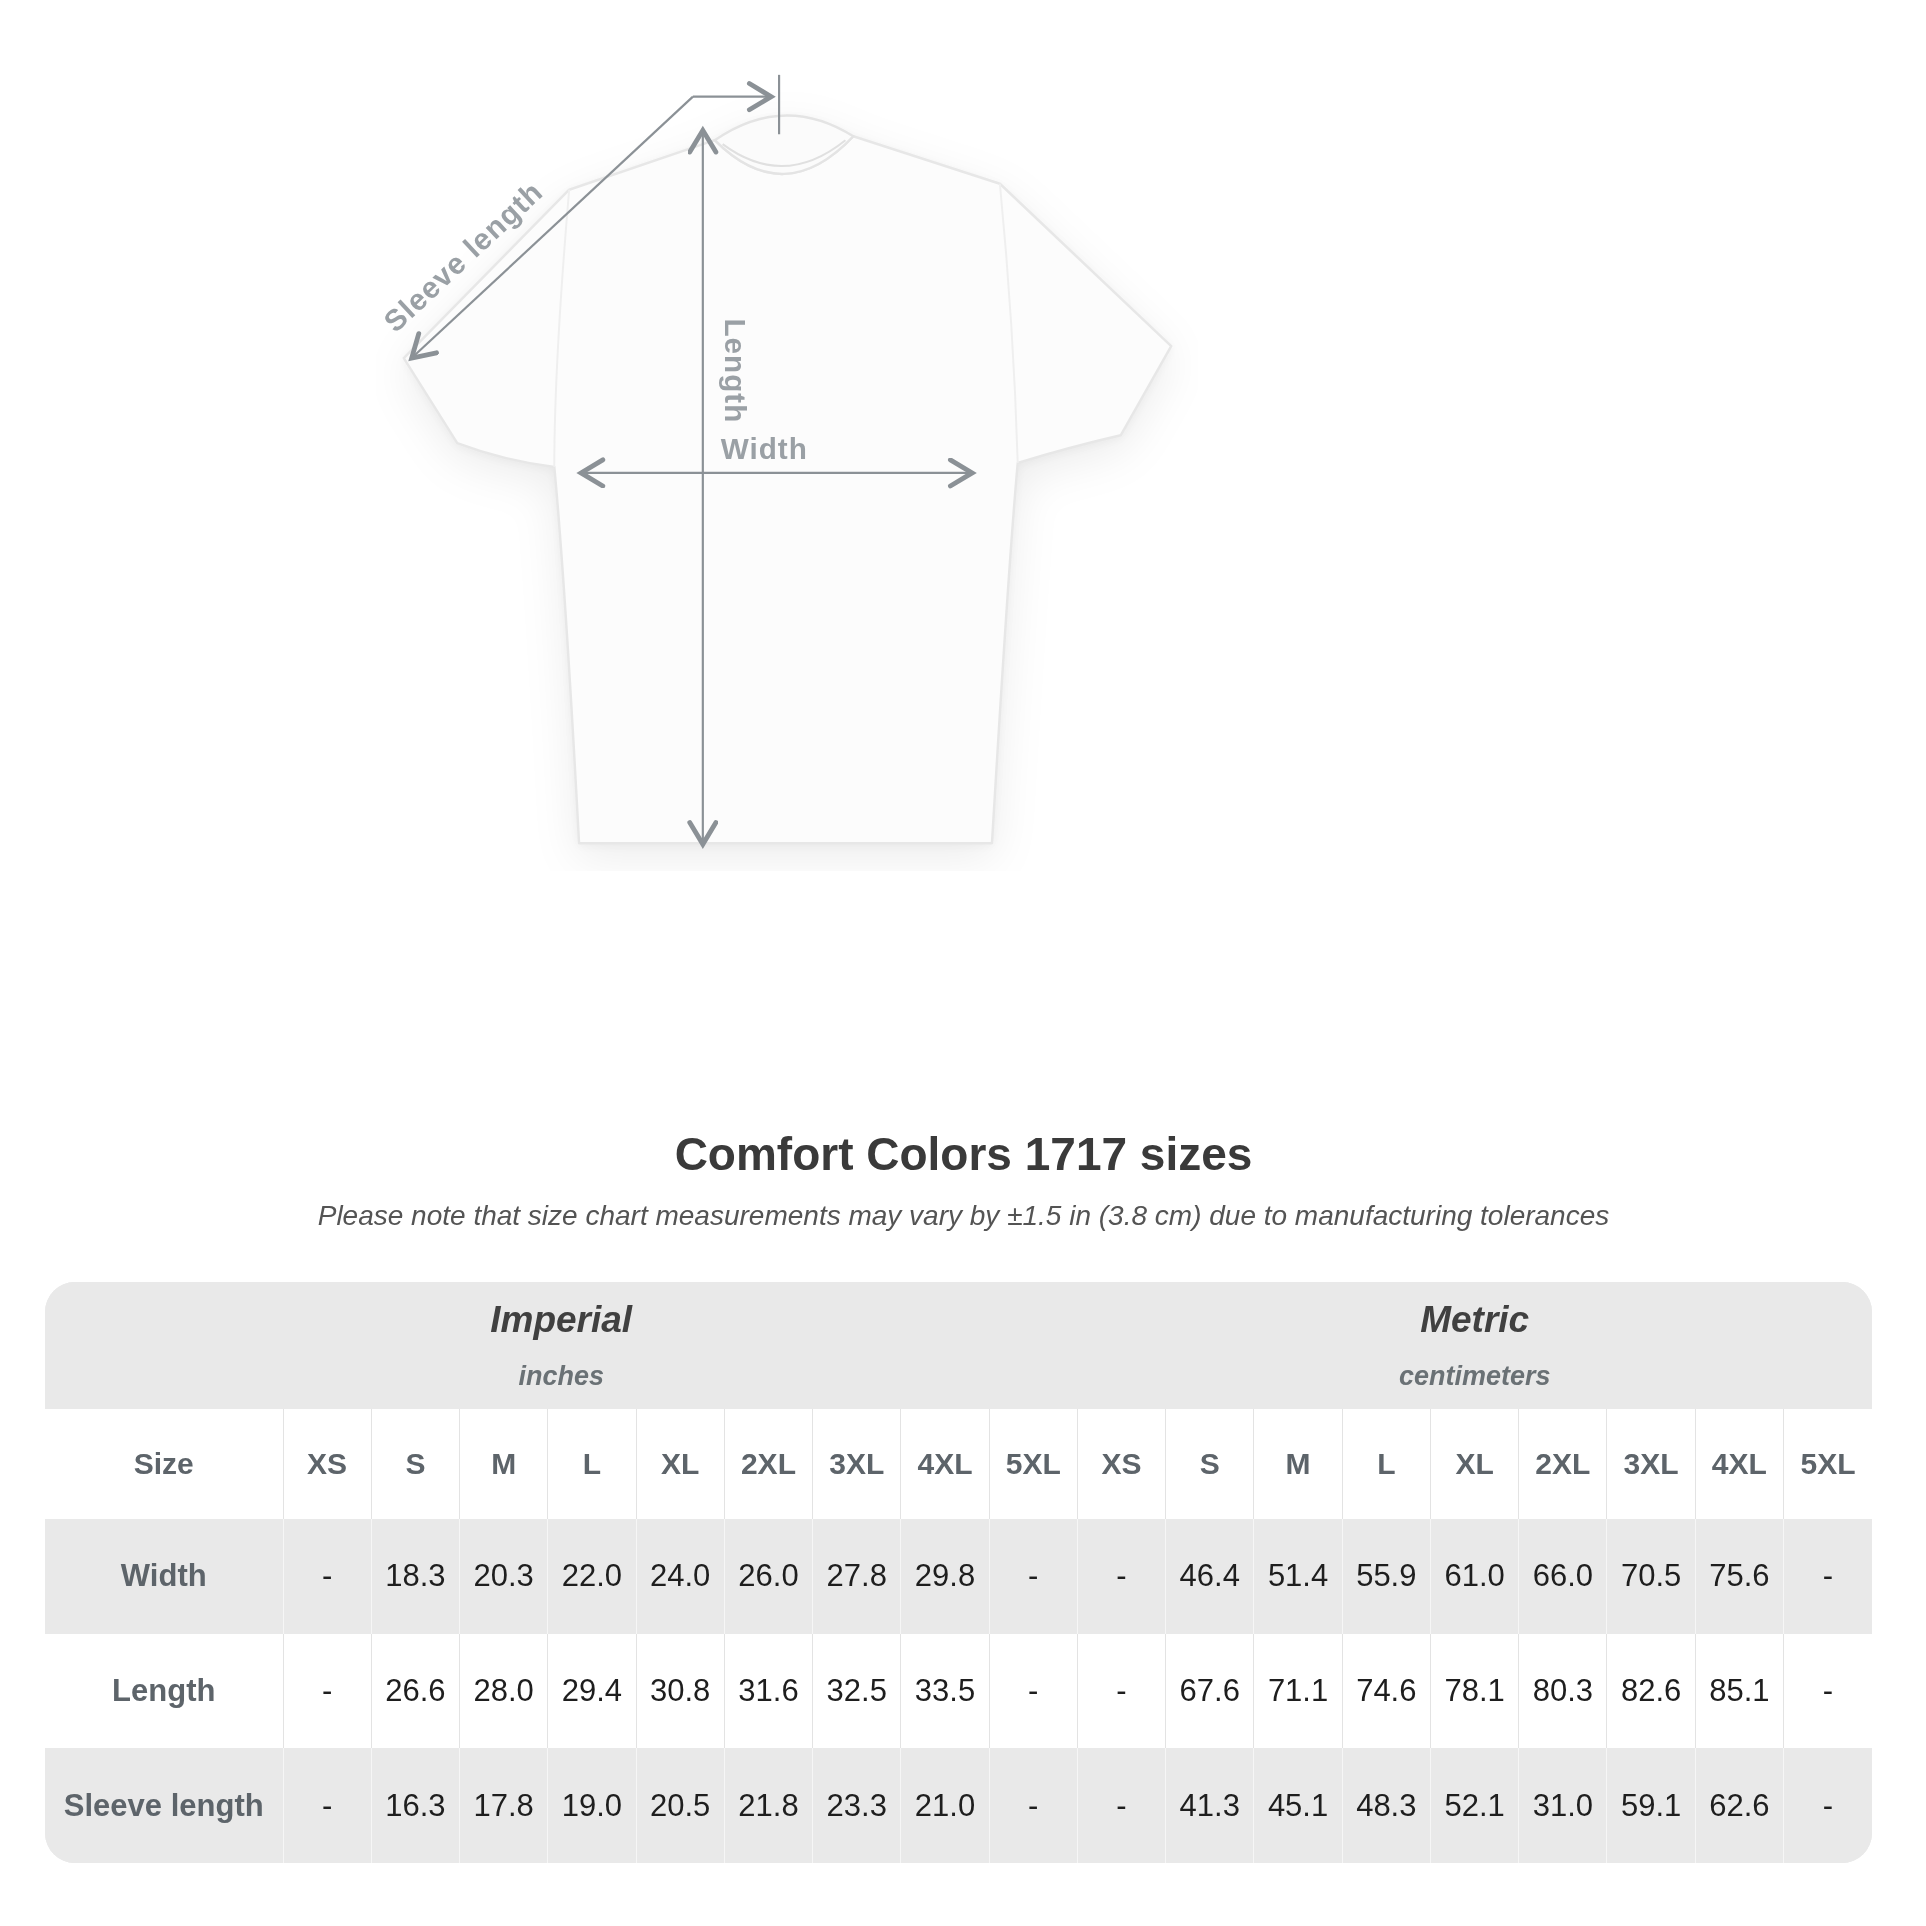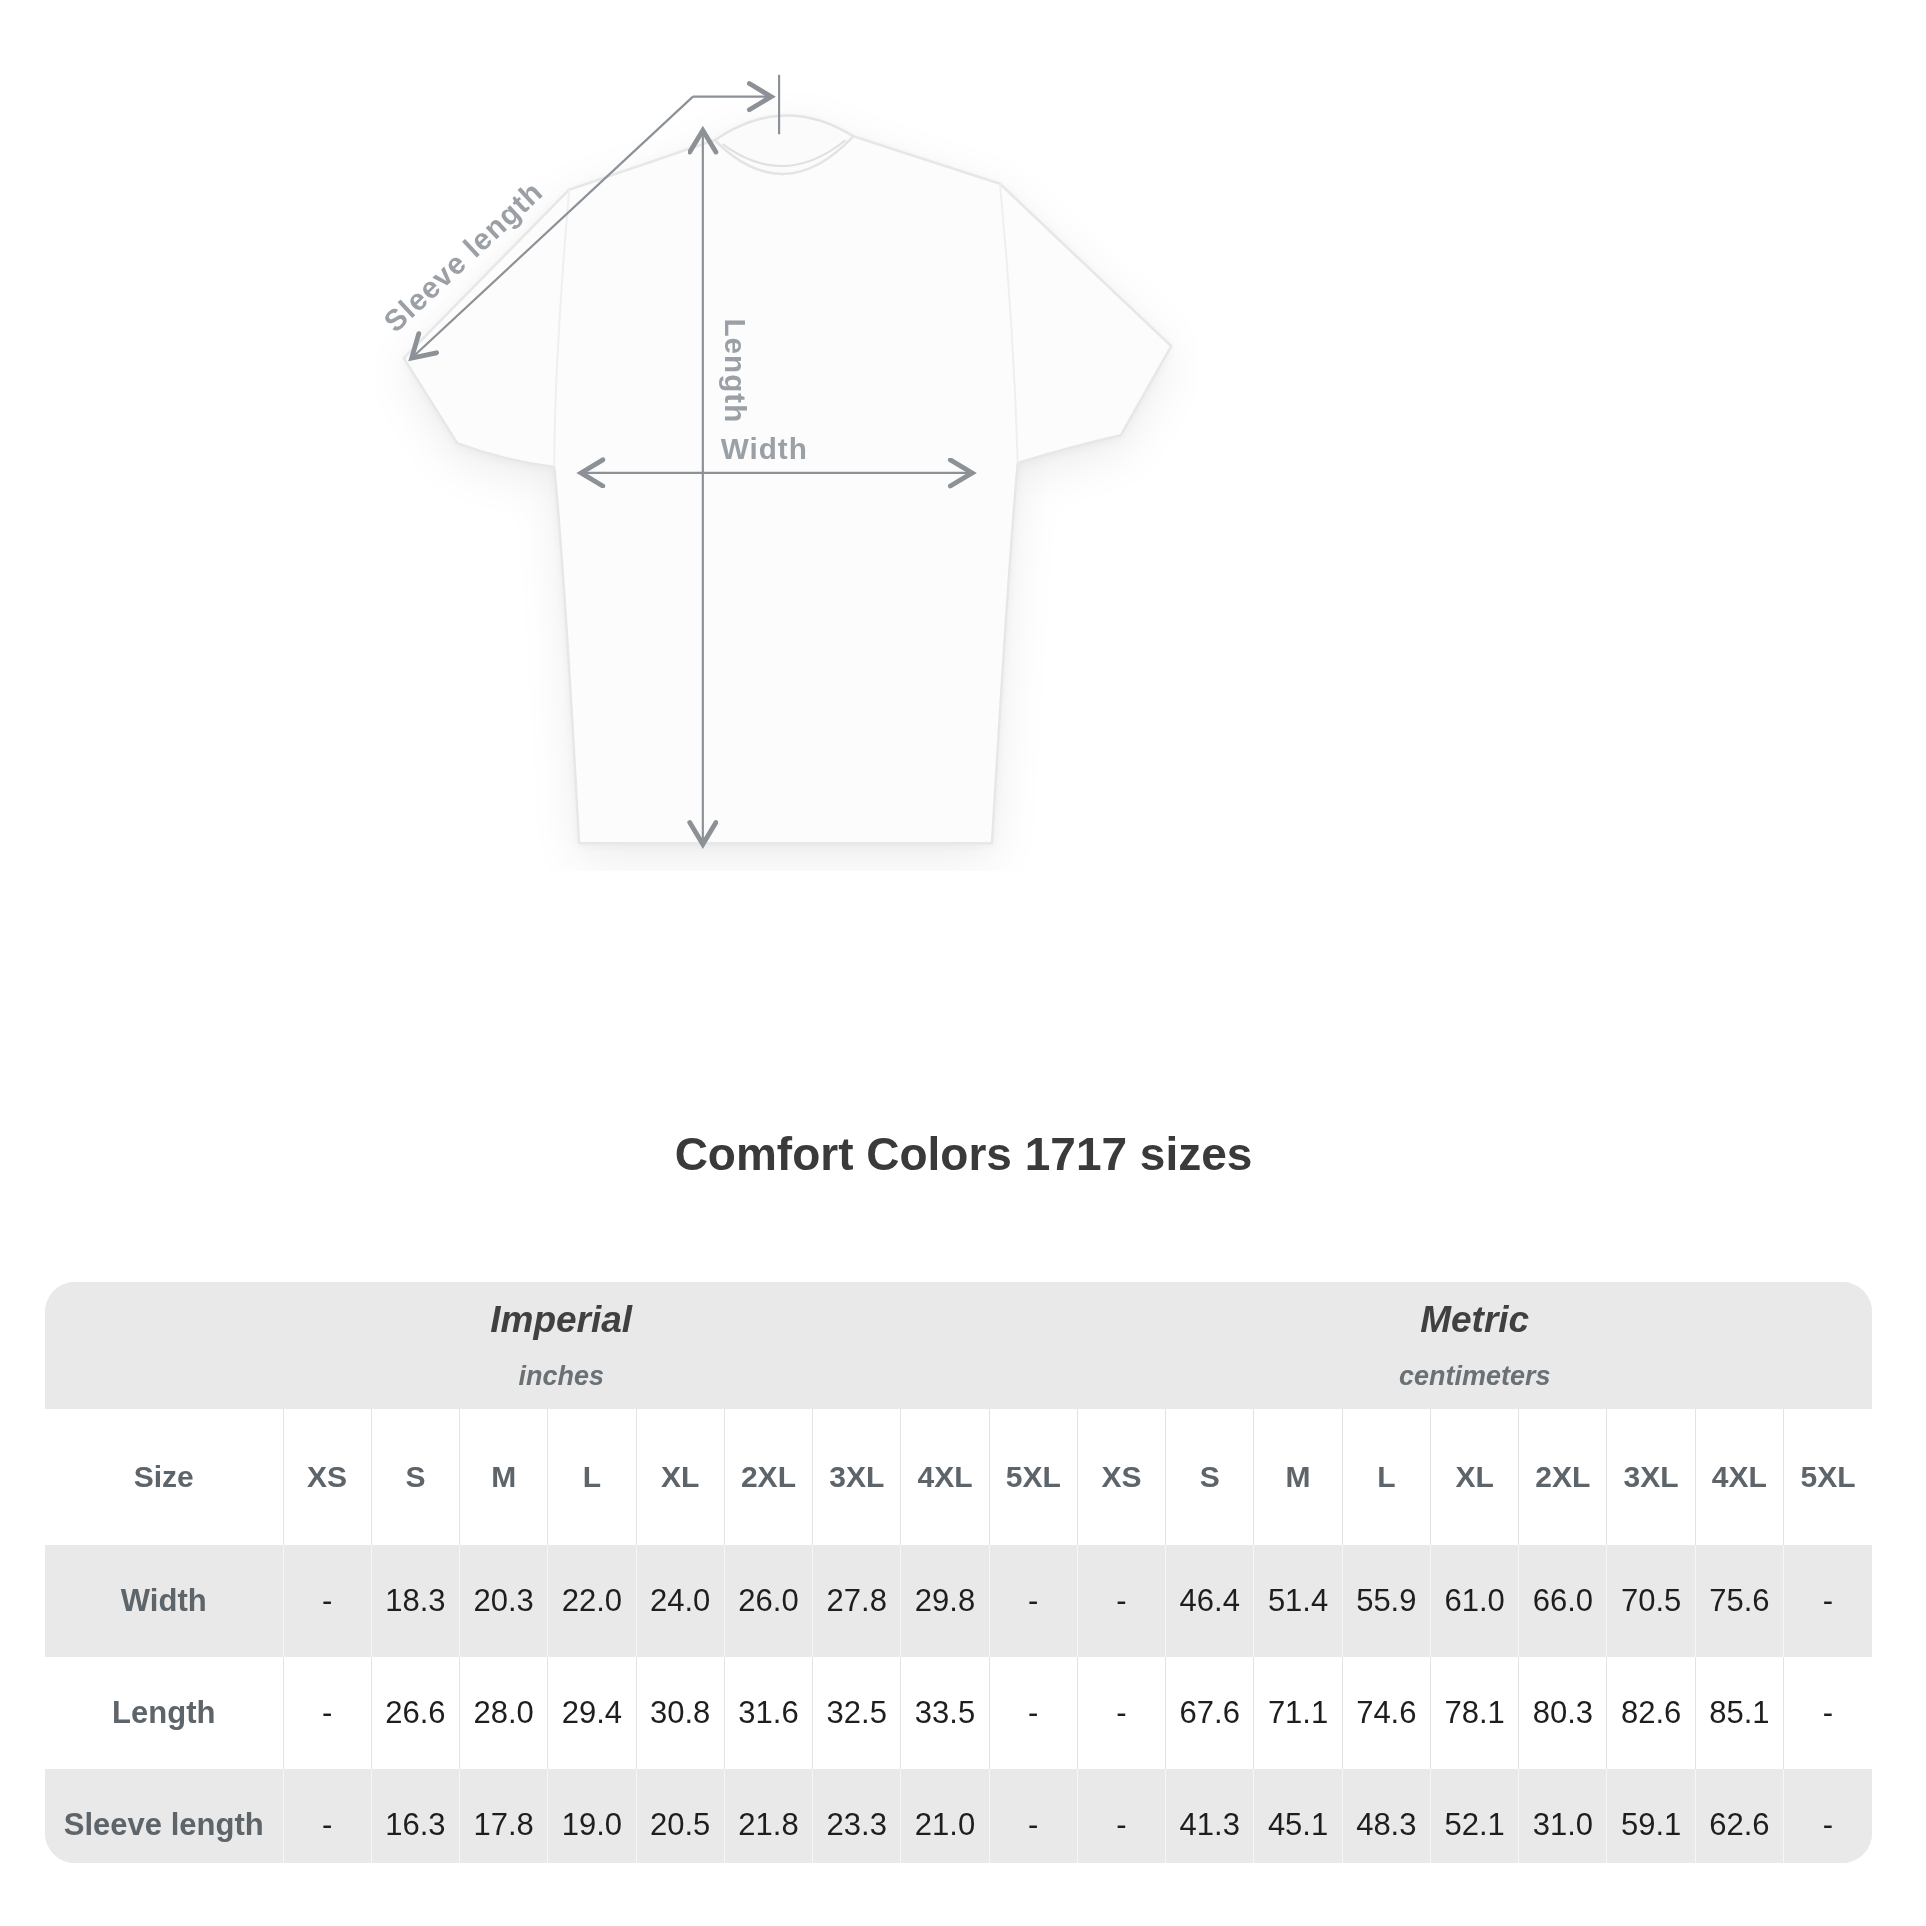--- a/index.html
+++ b/index.html
@@ -29,21 +29,21 @@
     position:absolute; left:45px; top:1282px; width:1827px; height:581px;
     border-radius:30px; overflow:hidden; background:#e9e9e9;
   }
   table.tbl { width:100%; height:100%; border-collapse:collapse; table-layout:fixed; }
   .tbl th, .tbl td { text-align:center; vertical-align:middle; padding:0; }
 
   tr.group-row { background:#e9e9e9; height:127px; }
   .grp-label { font-style:italic; font-weight:bold; font-size:37px; color:#404040; }
   .grp-sub   { font-style:italic; font-size:27px; color:#6a7175; margin-top:20px; }
 
-  tr.hdr-row { background:#ffffff; height:136px; }
+  tr.hdr-row { background:#ffffff; height:110px; }
   tr.hdr-row th { font-size:30px; font-weight:bold; color:#5d646a; border-left:1px solid #e3e3e3; }
   tr.hdr-row th:first-child { border-left:none; }
 
   tbody tr { height:112px; }
   tr.gray  { background:#e9e9e9; }
   tr.gray  > * { border-left:1px solid #f6f6f6; }
   tr.gray  > *:first-child { border-left:none; }
   tr.white { background:#ffffff; }
   tr.white > * { border-left:1px solid #e3e3e3; }
   tr.white > *:first-child { border-left:none; }
@@ -80,20 +80,21 @@
       <line x1="330" y1="72" x2="330" y2="793" marker-start="url(#ah)" marker-end="url(#ah)"></line>
       <line x1="207" y1="418" x2="602" y2="418" marker-start="url(#ah)" marker-end="url(#ah)"></line>
     </g>
 
     <text class="dim-label" transform="translate(95,207) rotate(-43)" text-anchor="middle">Sleeve length</text>
     <text class="dim-label" transform="translate(352,315) rotate(90)" text-anchor="middle">Length</text>
     <text class="dim-label" x="392" y="404" text-anchor="middle">Width</text>
   </svg>
 
   <div class="chart-title">Comfort Colors 1717 sizes</div>
+  <div class="chart-subtitle">Please note that size chart measurements may vary by ±1.5 in (3.8 cm) due to manufacturing tolerances</div>
 
   <div class="tbl-wrap">
     <table class="tbl">
       <colgroup>
         <col style="width:238px">
         <col span="18">
       </colgroup>
       <thead>
         <tr class="group-row">
           <th colspan="10">

